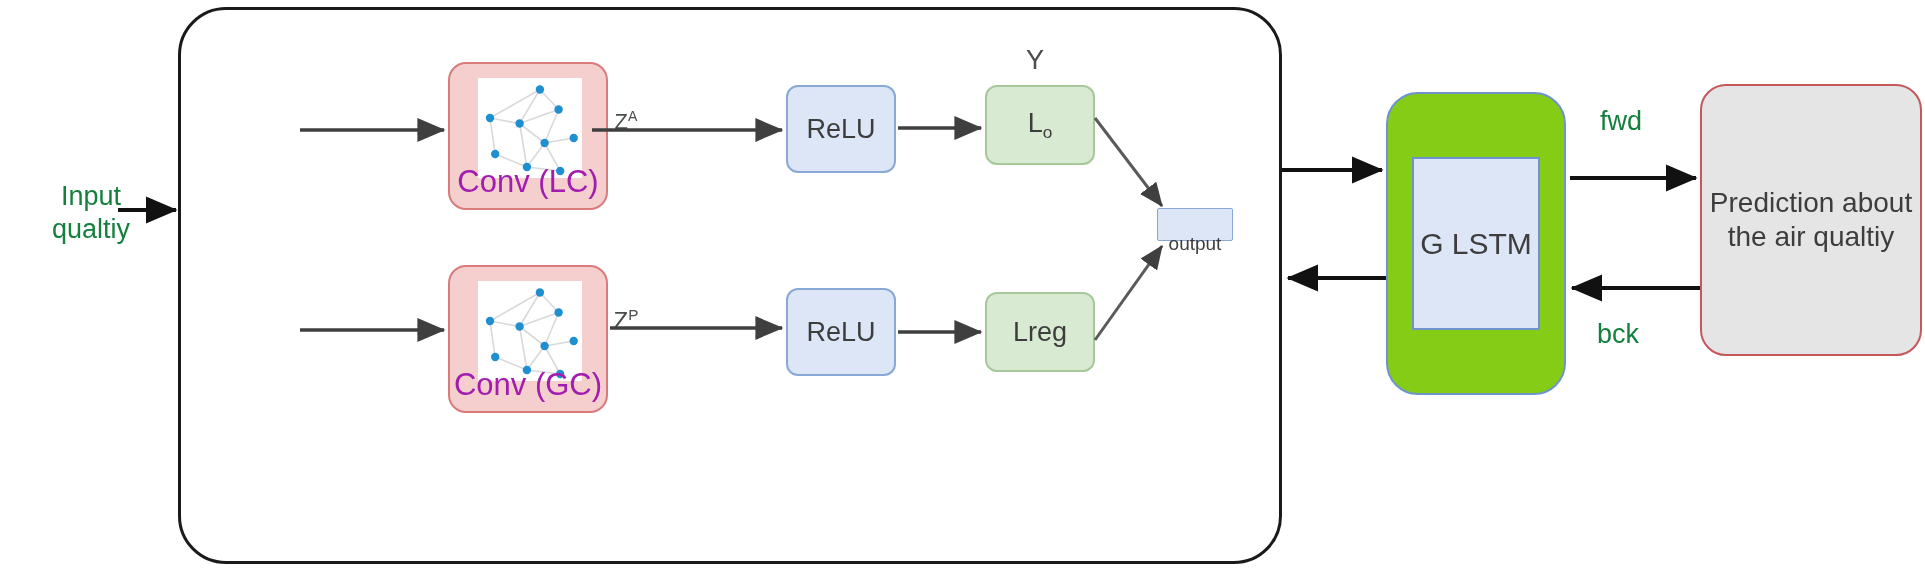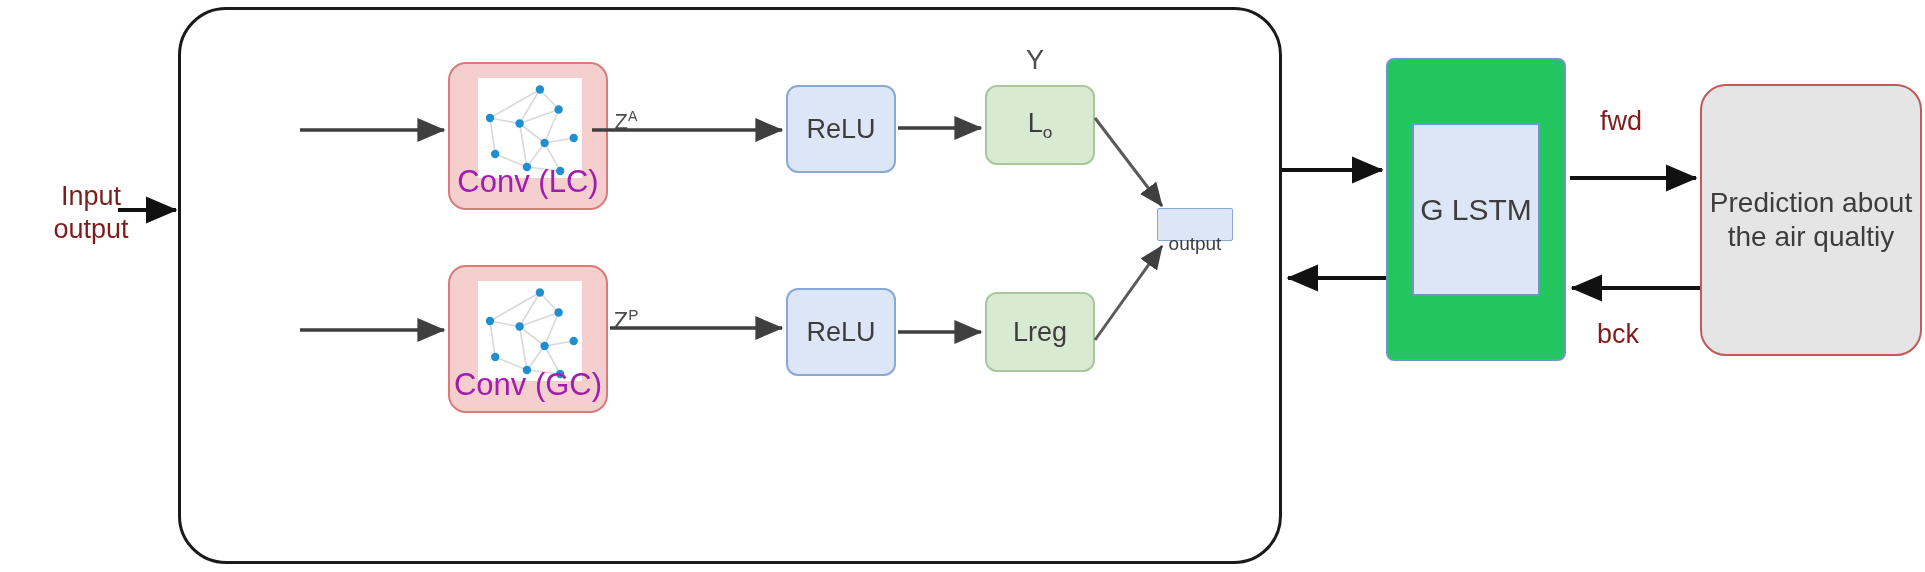--- a/index.html
+++ b/index.html
@@ -22,21 +22,21 @@
   
   .lbl {
     position: absolute;
     color: #4d4d4d;
     font-size: 27px;
     line-height: 1.22;
     text-align: center;
     white-space: pre-line;
     font-family: "Liberation Sans", sans-serif;
   }
-  .lbl-dark { color: #7f1d1d; }
+  .lbl-dark { color: #15803d; }
 
   
   #outer-container {
     left: 178px;
     top: 7px;
     width: 1104px;
     height: 557px;
     border: 3px solid #1a1a1a;
     border-radius: 48px;
     box-sizing: border-box;
@@ -61,23 +61,24 @@
     background: #dce6f7;
     border: 2px solid #8aa8d6;
     border-radius: 12px;
   }
   .node-green {
     background: #d9ead3;
     border: 2px solid #a7c89a;
     border-radius: 12px;
   }
   .node-lstm {
-    background: #22c55e;
+    background: #84cc16;
     border: 2px solid #6f93cd;
-    border-radius: 8px;
+    border-radius: 32px;
+    margin-top: 34px;
   }
   .node-pred {
     background: #e5e5e5;
     border: 2px solid #c4585b;
     border-radius: 26px;
   }
   .node-output {
     background: #dce6f7;
     border: 1.5px solid #8aa8d6;
     border-radius: 2px;
@@ -136,21 +137,21 @@
   }
 </style>
 </head>
 <body>
 
 <div id="canvas">
 
   <div id="outer-container" class="abs"></div>
 
   <div class="lbl lbl-dark" style="left:6px; top:180px; width:170px;">Input
-output</div>
+qualtiy</div>
 
 
   <div class="node node-red" style="left:448px; top:62px; width:160px; height:148px;">
     <div class="graph-thumb" id="thumb-top" style="left:28px; top:14px; width:104px; height:100px;">
         <svg width="104" height="100" viewBox="0 0 104 100" style="display: block;">
           <line x1="61.9" y1="11.5" x2="80.6" y2="31.5" stroke="#d9d9d9" stroke-width="1.6"></line>
           <line x1="61.9" y1="11.5" x2="12.0" y2="40.0" stroke="#d9d9d9" stroke-width="1.6"></line>
           <line x1="61.9" y1="11.5" x2="41.6" y2="45.5" stroke="#d9d9d9" stroke-width="1.6"></line>
           <line x1="80.6" y1="31.5" x2="41.6" y2="45.5" stroke="#d9d9d9" stroke-width="1.6"></line>
           <line x1="80.6" y1="31.5" x2="66.6" y2="65.0" stroke="#d9d9d9" stroke-width="1.6"></line>

